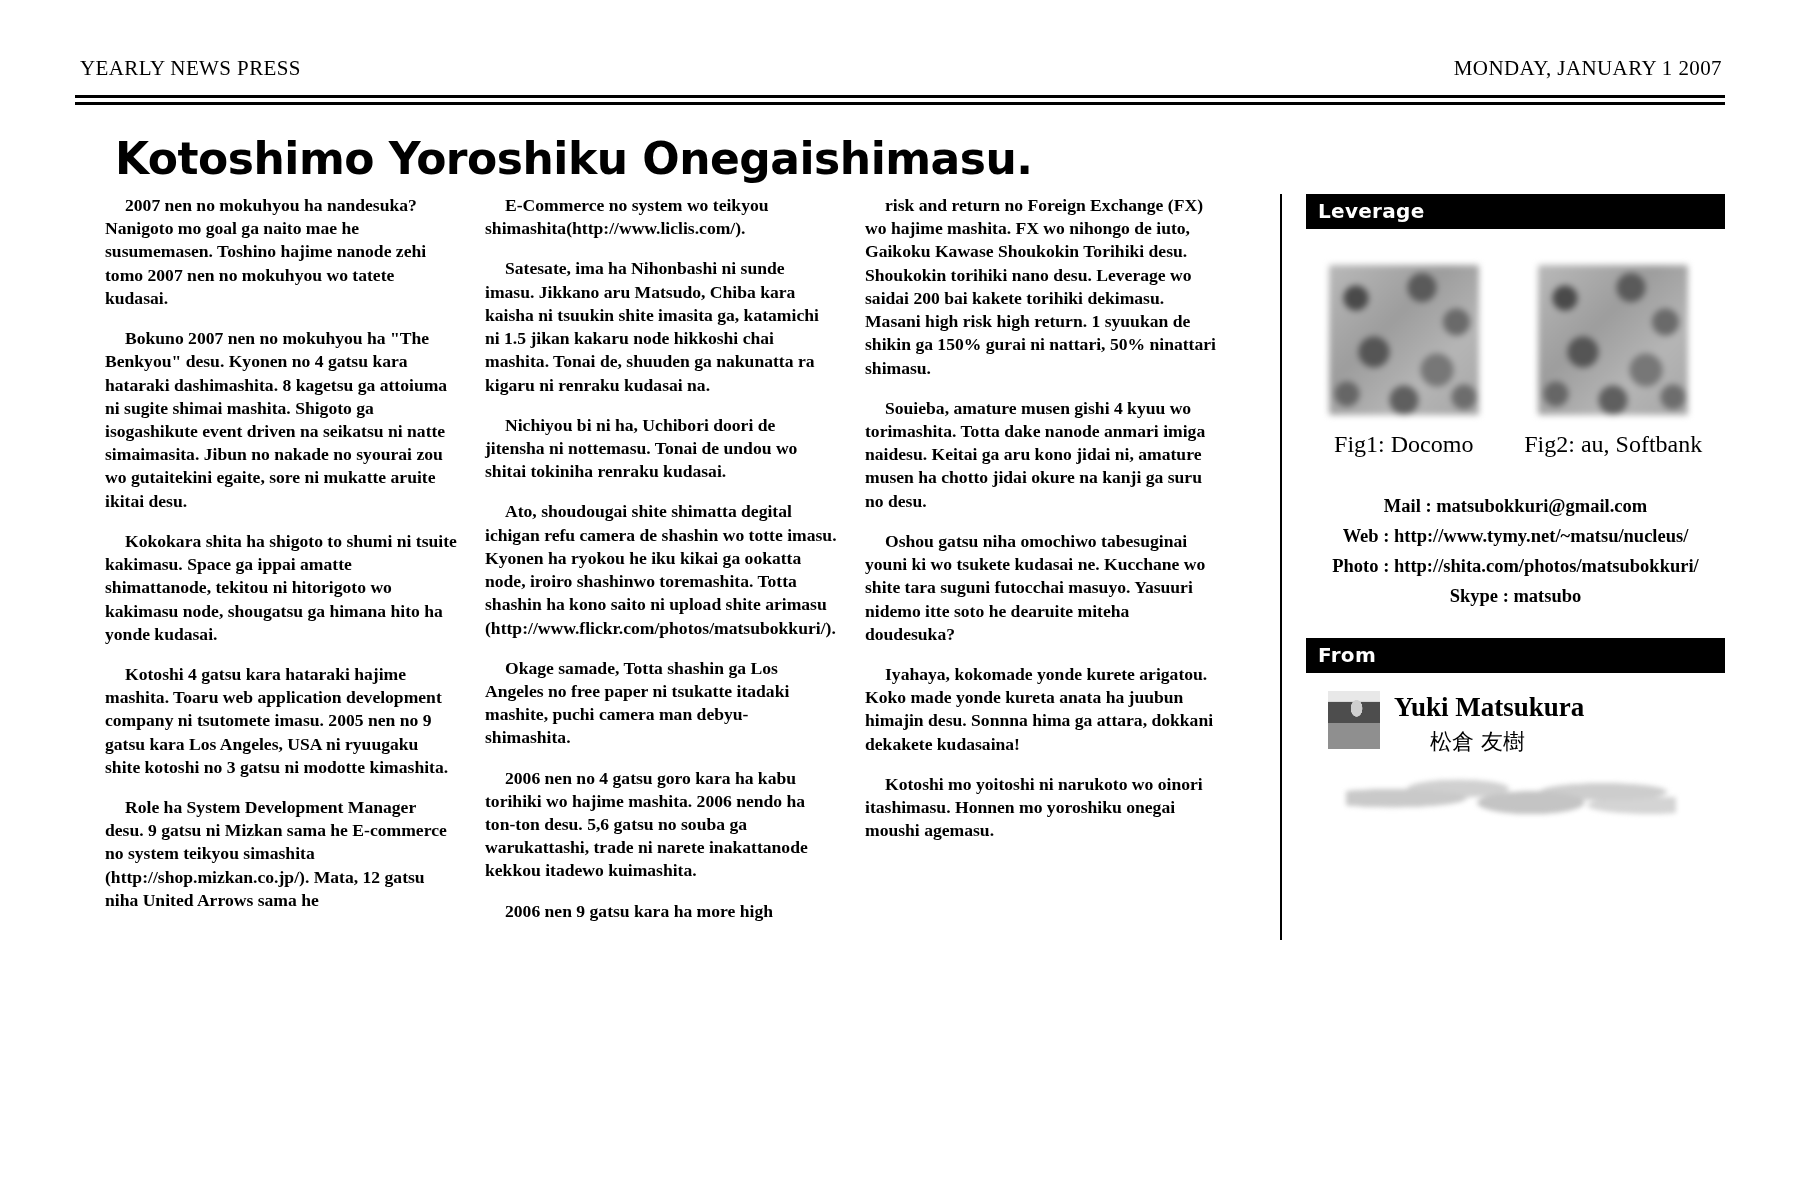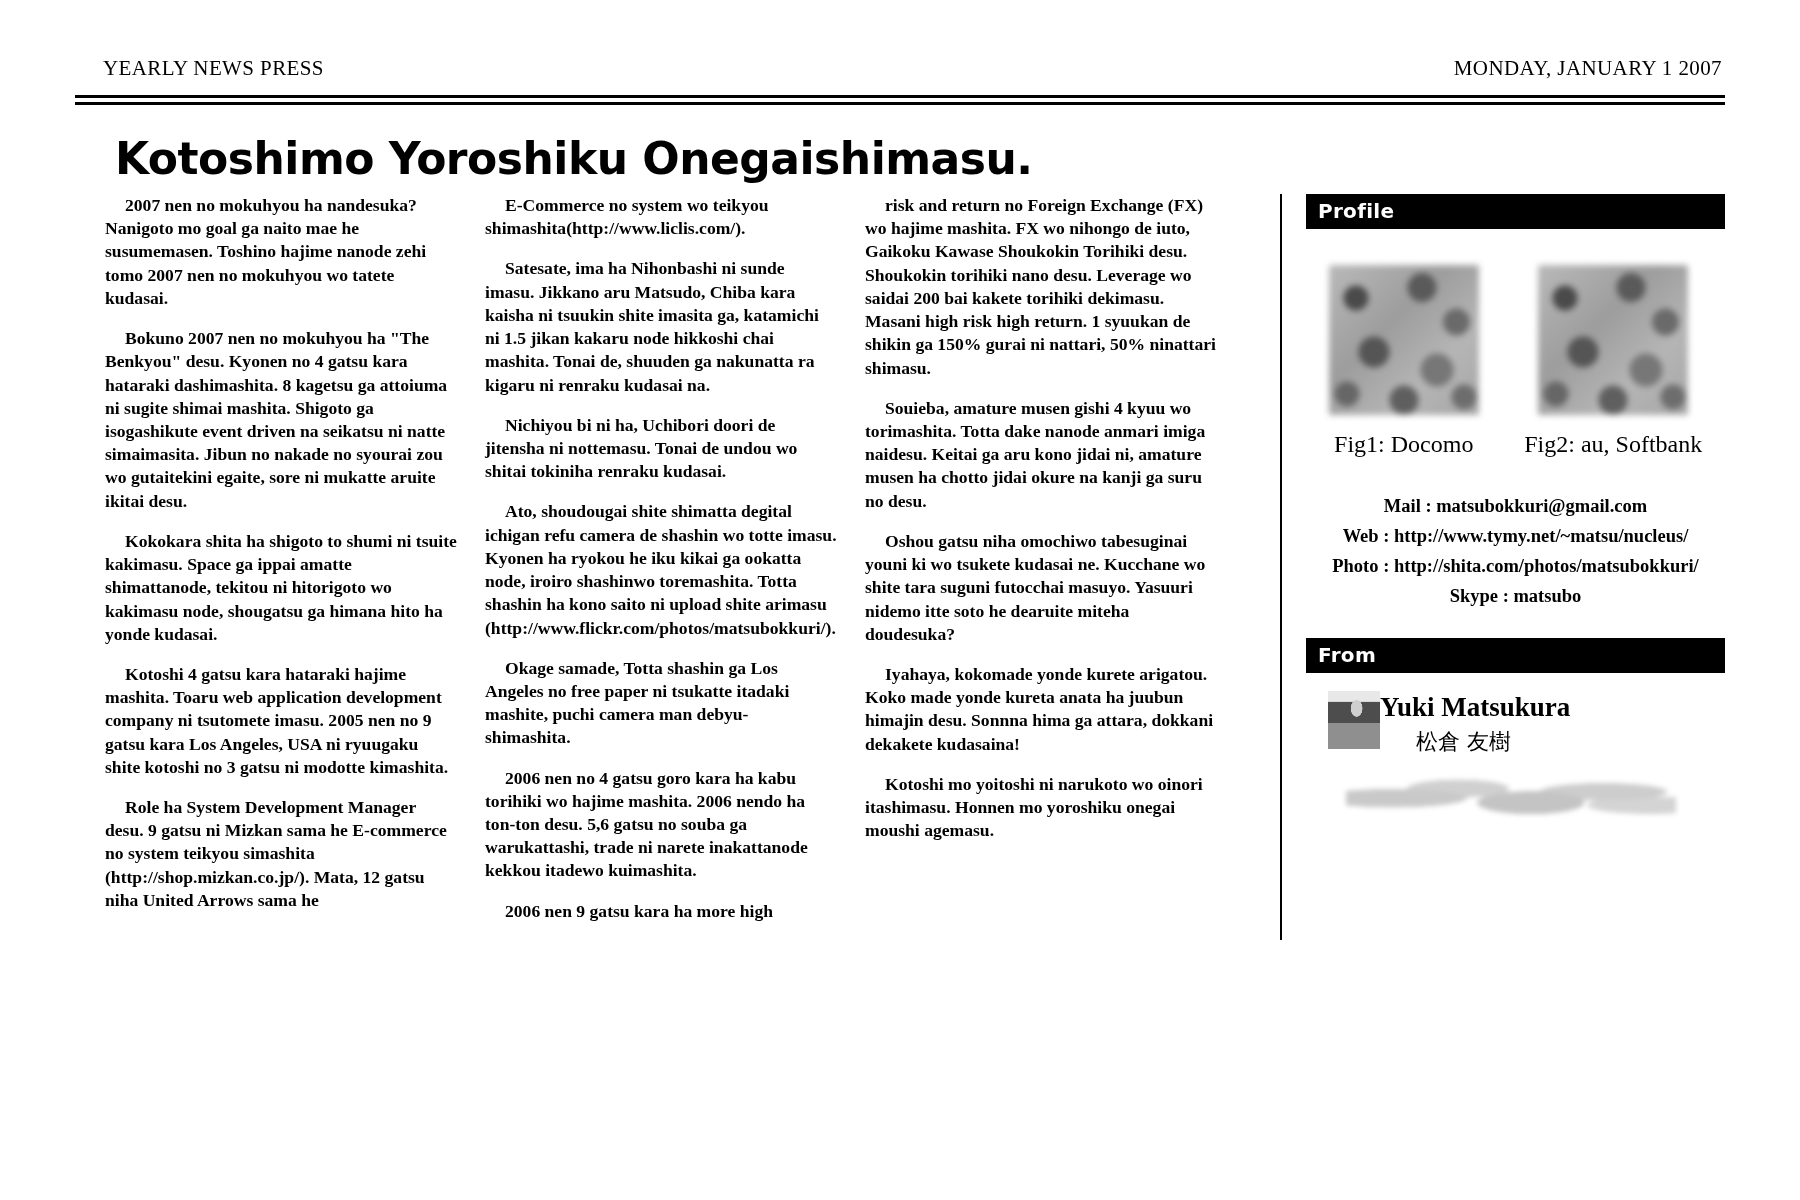--- a/index.html
+++ b/index.html
@@ -19,21 +19,21 @@
     width: 1800px;
     height: 1200px;
     box-sizing: border-box;
     padding: 0;
   }
   
   .masthead {
     display: flex;
     justify-content: space-between;
     align-items: baseline;
-    padding: 56px 78px 0 103px;
+    padding: 56px 78px 0 80px;
     font-size: 21px;
     letter-spacing: 0.4px;
     gap: 8px;
   }
   .masthead .left, .masthead .right {
     font-family: "Liberation Serif", serif;
     font-weight: 400;
   }
   .headline {
     text-align: center;
@@ -158,20 +158,21 @@
     width: 52px;
     height: 58px;
     background:
       radial-gradient(ellipse at 55% 30%, #cfcfcf 0 14%, transparent 15%),
       linear-gradient(180deg, #e8e8e8 0 18%, #4d4d4d 19% 55%, #8f8f8f 56% 100%),
       #9a9a9a;
     filter: blur(0.4px);
     flex: 0 0 auto;
   }
   .person-names {
+    padding-left: 14px;
   }
   .name-en {
     font-family: "Liberation Serif", serif;
     font-weight: bold;
     font-size: 27px;
     line-height: 1.2;
   }
   .name-jp {
     font-family: "DejaVu Sans", sans-serif;
     font-size: 22px;
@@ -233,21 +234,21 @@
         <p>Souieba, amature musen gishi 4 kyuu wo torimashita. Totta dake nanode anmari imiga naidesu. Keitai ga aru kono jidai ni, amature musen ha chotto jidai okure na kanji  ga suru no desu.</p>
         <p>Oshou gatsu niha omochiwo tabesuginai youni ki wo tsukete kudasai ne. Kucchane wo shite tara suguni futocchai masuyo. Yasuuri nidemo itte soto he dearuite miteha doudesuka?</p>
         <p>Iyahaya, kokomade yonde kurete arigatou. Koko made yonde kureta anata ha juubun himajin desu. Sonnna hima ga attara, dokkani dekakete kudasaina!</p>
         <p>Kotoshi mo yoitoshi ni narukoto wo oinori itashimasu. Honnen mo yoroshiku onegai  moushi agemasu.</p>
       </div>
 
     </div>
 
     <div class="rail">
 
-      <div class="bar">Profile</div>
+      <div class="bar">Leverage</div>
 
       <div class="figs">
         <div class="fig">
           <div class="qr"></div>
           <div class="fig-cap">Fig1: Docomo</div>
         </div>
         <div class="fig">
           <div class="qr"></div>
           <div class="fig-cap">Fig2: au, Softbank</div>
         </div>

